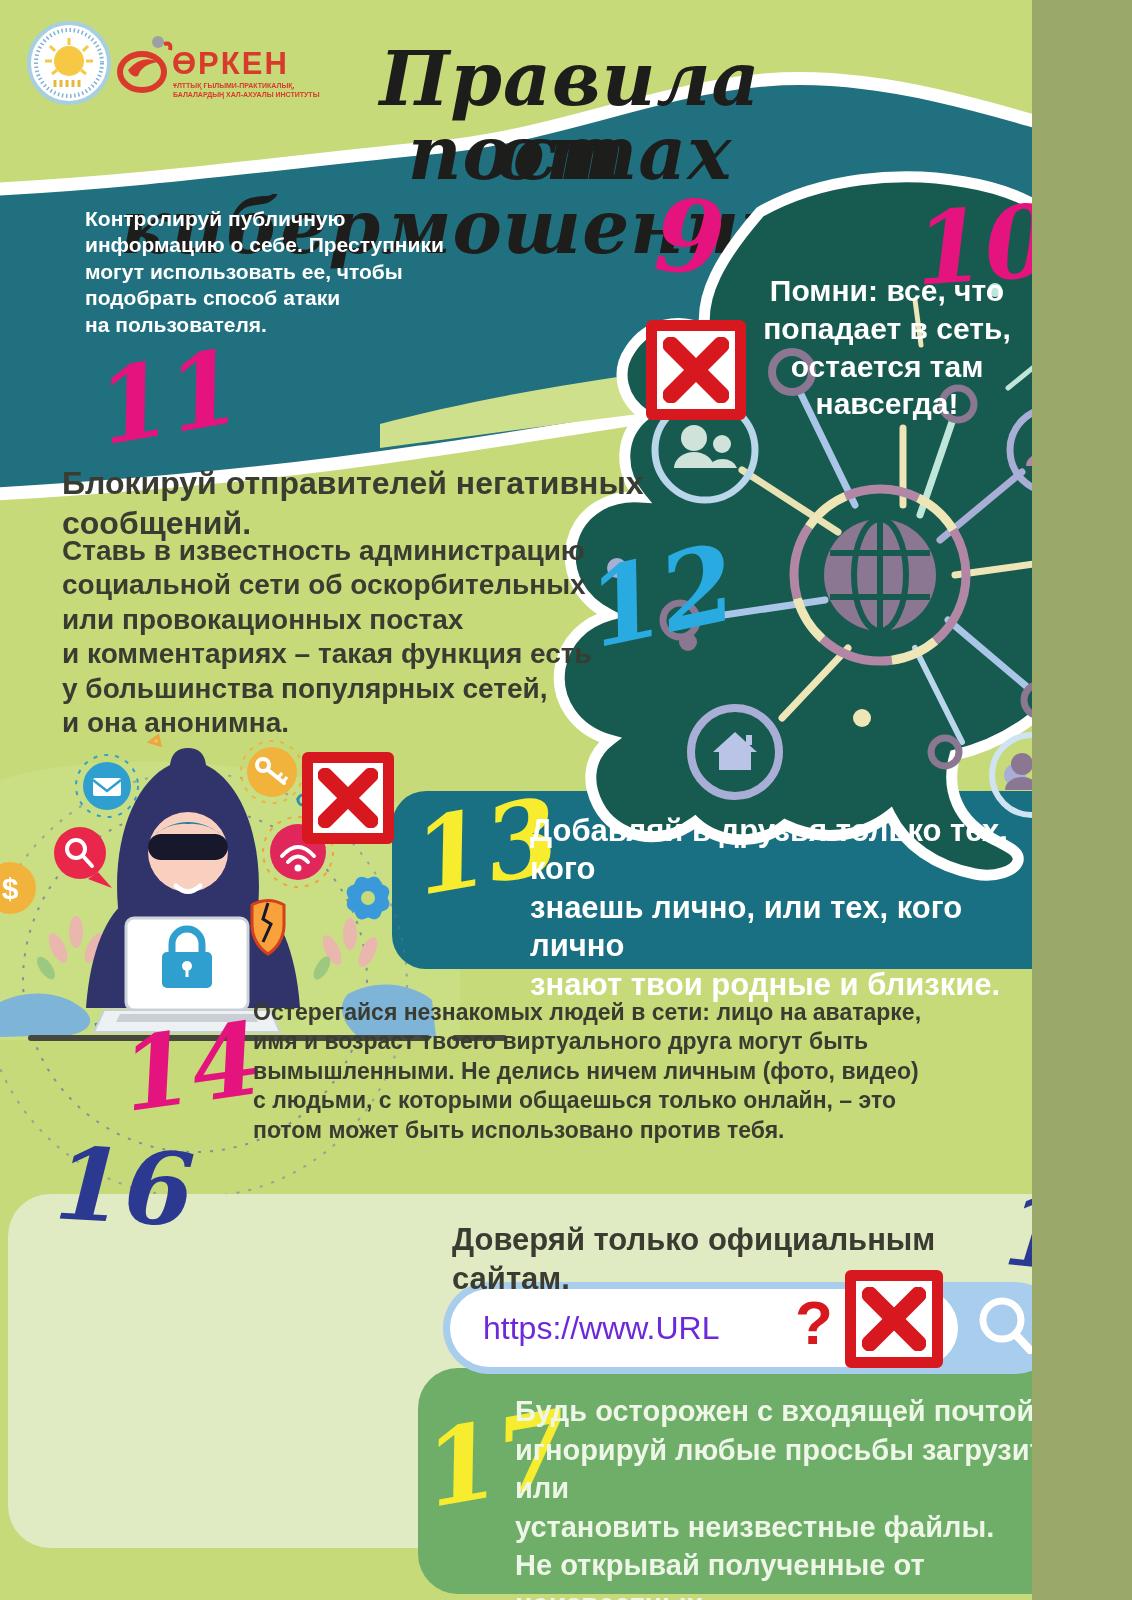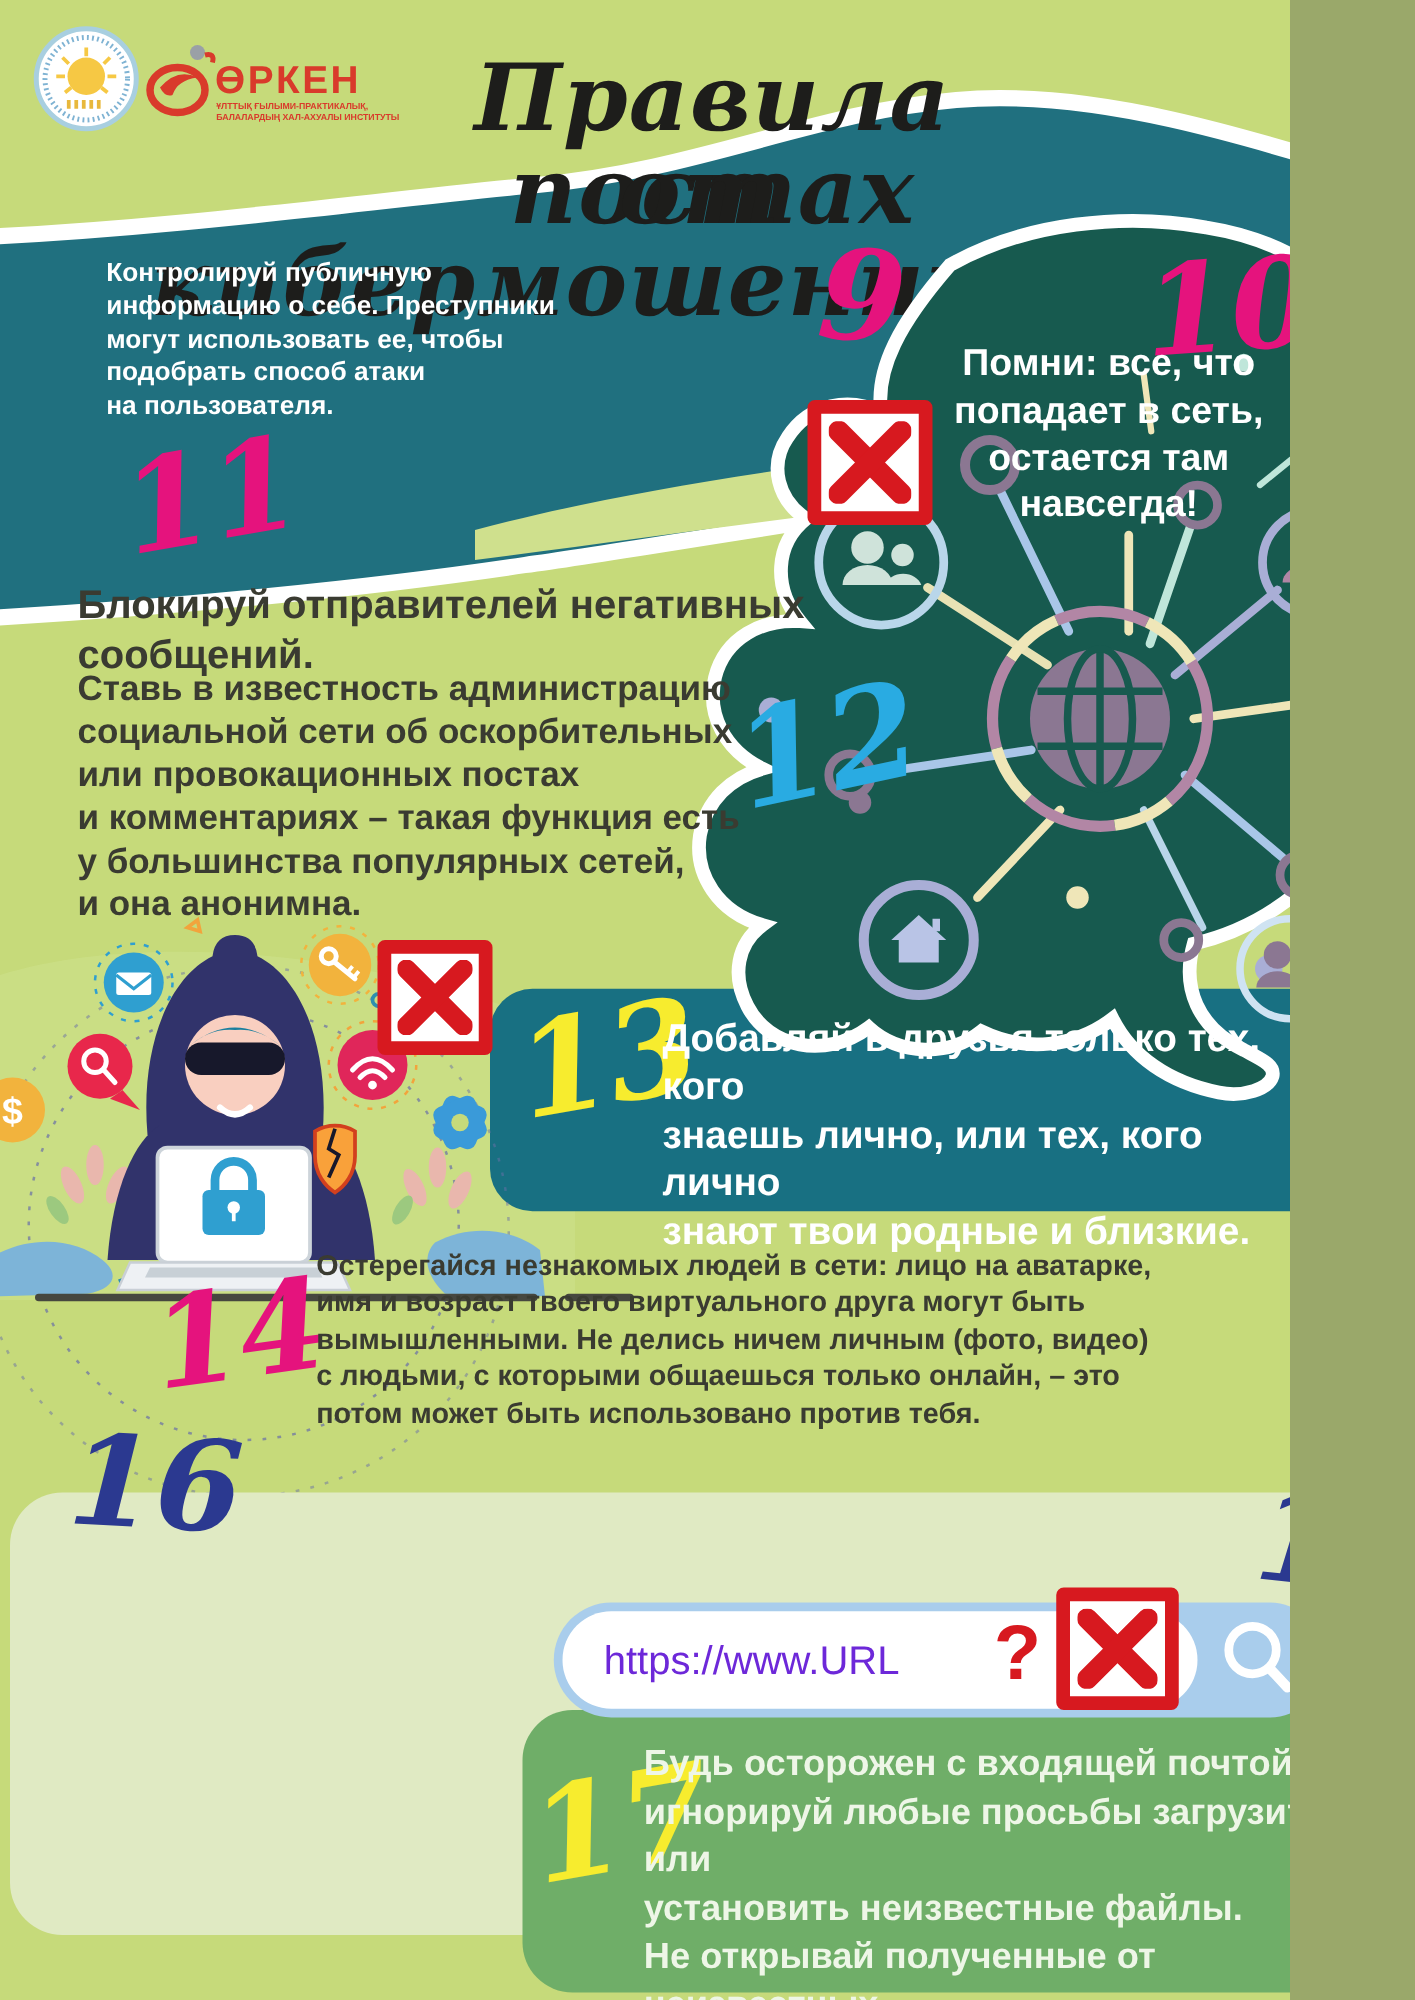--- a/index.html
+++ b/index.html
@@ -319,20 +319,21 @@
   <div class="txt white" style="left:530px;top:812px;font-size:31px;line-height:1.24">Добавляй в друзья только тех, кого
 знаешь лично, или тех, кого лично
 знают твои родные и близкие.</div>
 
   <div class="txt" style="left:253px;top:998px;width:860px;font-size:23px;line-height:1.28">Остерегайся незнакомых людей в сети: лицо на аватарке,
 имя и возраст твоего виртуального друга могут быть
 вымышленными. Не делись ничем личным (фото, видео)
 с людьми, с которыми общаешься только онлайн, – это
 потом может быть использовано против тебя.</div>
 
+  <div class="txt" style="left:452px;top:1220px;font-size:31px">Доверяй только официальным сайтам.</div>
 
 
   <div class="txt" style="left:515px;top:1392px;width:600px;font-size:29px;line-height:1.33;color:#eef6e7">Будь осторожен с входящей почтой:
 игнорируй любые просьбы загрузить или
 установить неизвестные файлы.
 Не открывай полученные от неизвестных
 людей или источников ссылки.</div>
 
 </div>
 

